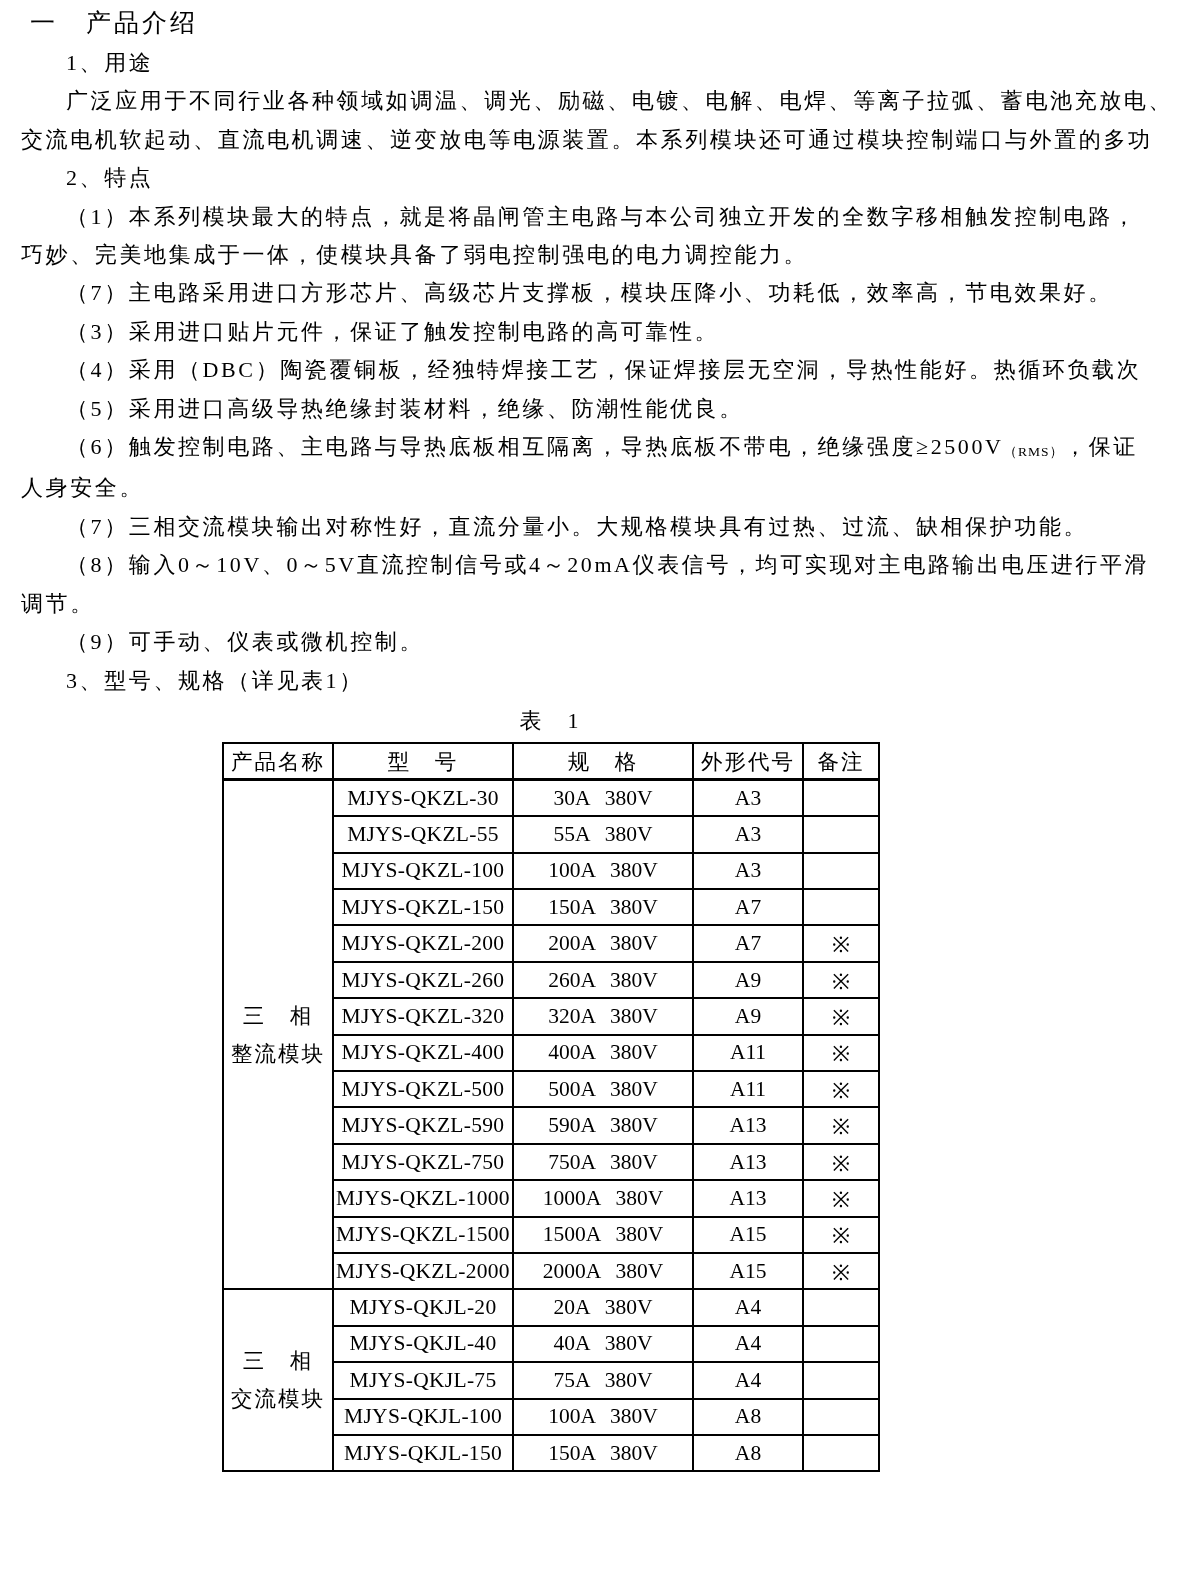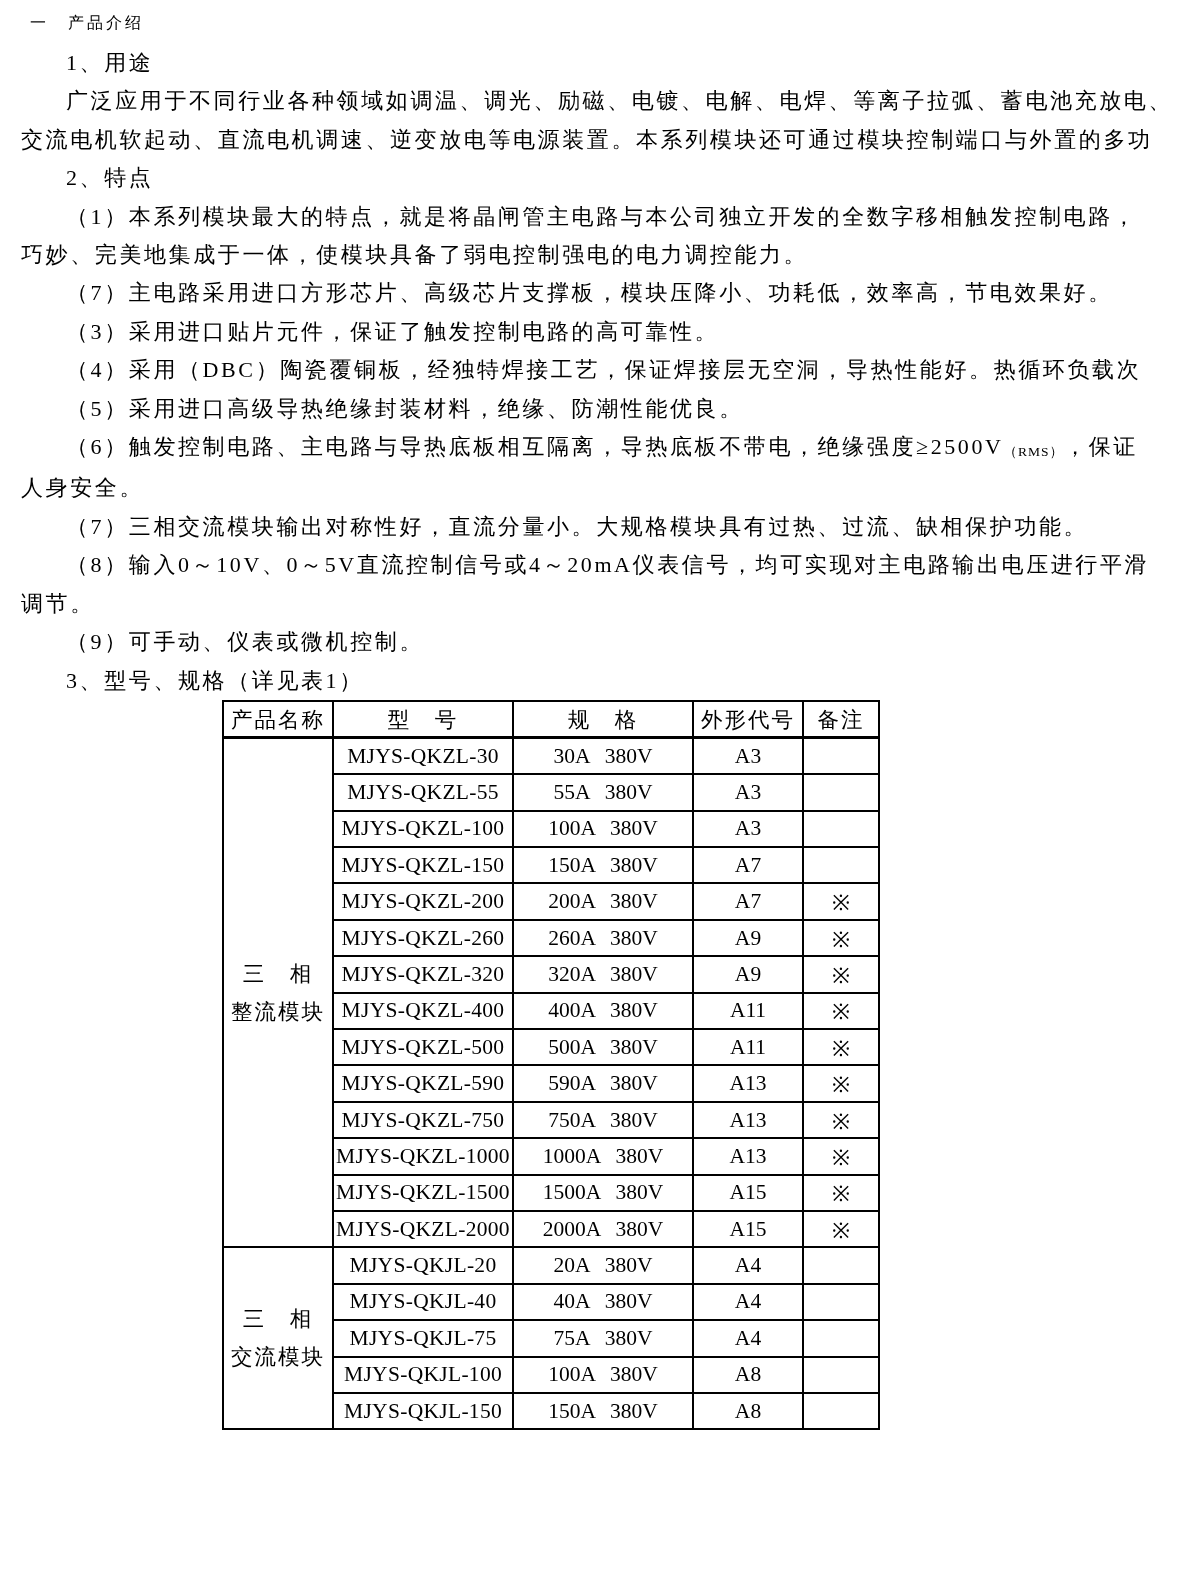--- a/index.html
+++ b/index.html
@@ -5,21 +5,21 @@
   html,body { margin:0; padding:0; background:#ffffff; }
   .page {
     position:relative;
     width:1200px; height:1596px;
     background:#ffffff; color:#000000;
     font-family:"Liberation Serif","DejaVu Serif",serif;
     overflow:hidden;
   }
   .doc { padding:2px 21px 0 21px; }
   .h1 {
-    font-size:16px; line-height:42px; letter-spacing:3px;
+    font-size:25px; line-height:42px; letter-spacing:3px;
     padding-left:9px; white-space:nowrap;
   }
   .line {
     font-size:22px; line-height:38.4px; letter-spacing:2.6px;
     white-space:nowrap;
   }
   .indent { padding-left:45px; }
   .sub {
     font-size:13.5px; letter-spacing:1px;
     position:relative; top:2px;
@@ -65,20 +65,21 @@
     <div class="line indent">
       <span>（6）触发控制电路、主电路与导热底板相互隔离，导热底板不带电，绝缘强度≥2500V</span><span class="sub">（RMS）</span><span>，保证</span>
     </div>
     <div class="line">人身安全。</div>
     <div class="line indent">（7）三相交流模块输出对称性好，直流分量小。大规格模块具有过热、过流、缺相保护功能。</div>
     <div class="line indent">（8）输入0～10V、0～5V直流控制信号或4～20mA仪表信号，均可实现对主电路输出电压进行平滑</div>
     <div class="line">调节。</div>
     <div class="line indent">（9）可手动、仪表或微机控制。</div>
     <div class="line indent">3、型号、规格（详见表1）</div>
 
+    <div class="caption">表　1</div>
 
     <table class="spec">
       <colgroup>
         <col style="width:110px">
           <col style="width:180px">
           <col style="width:180px">
           <col style="width:110px">
           <col style="width:76px">
       </colgroup>
       <thead>

